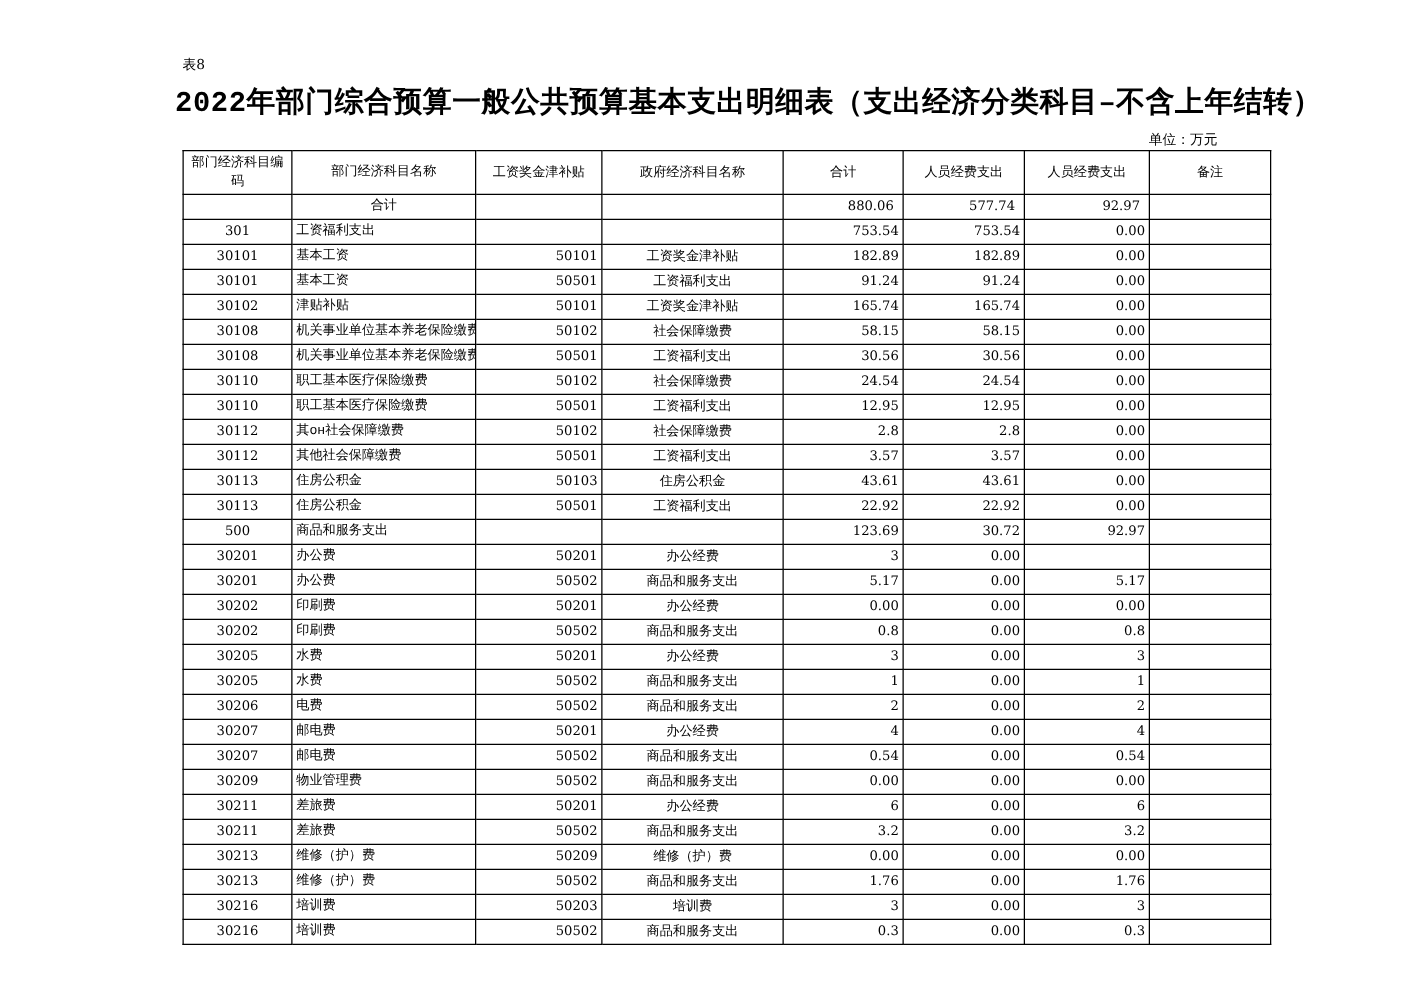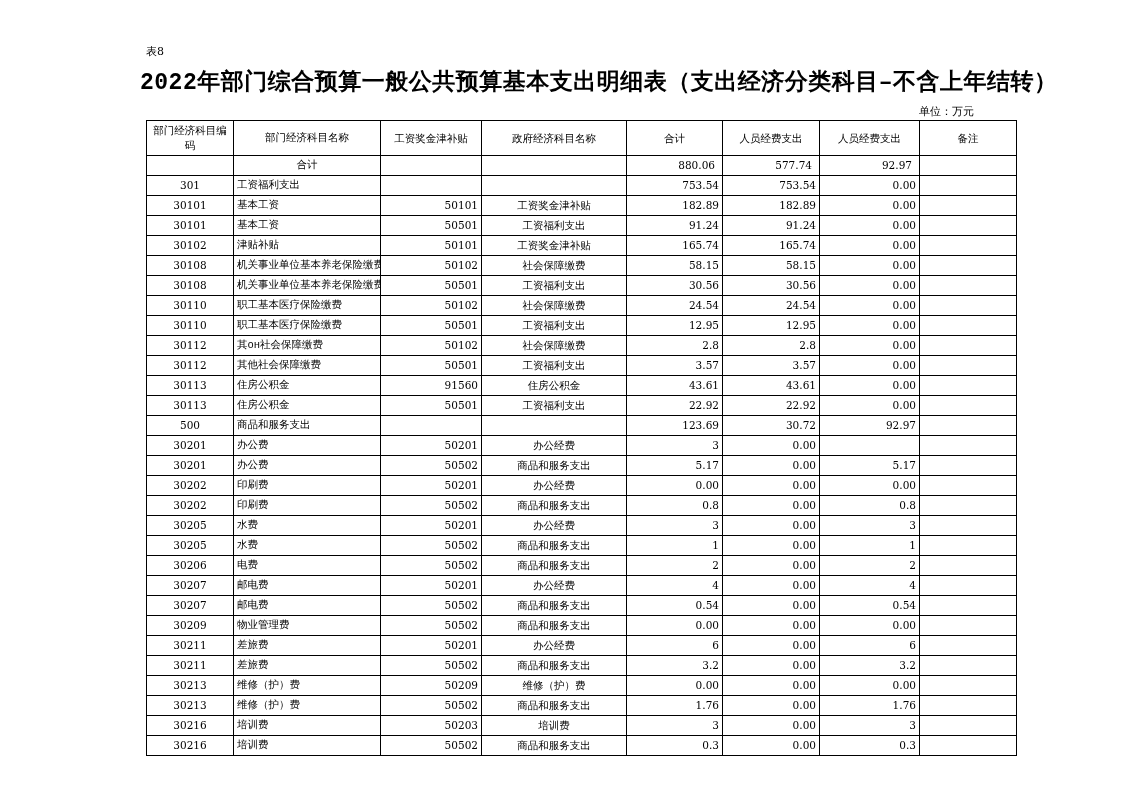--- a/index.html
+++ b/index.html
@@ -221,21 +221,21 @@
           <td class="c-gcode">50501</td>
           <td class="c-gname">工资福利支出</td>
           <td class="c-total">3.57</td>
           <td class="c-person">3.57</td>
           <td class="c-public">0.00</td>
           <td class="c-note"></td>
         </tr>
         <tr>
           <td class="c-code indent1">30113</td>
           <td class="c-name indent-name">住房公积金</td>
-          <td class="c-gcode">91560</td>
+          <td class="c-gcode">50103</td>
           <td class="c-gname">住房公积金</td>
           <td class="c-total">43.61</td>
           <td class="c-person">43.61</td>
           <td class="c-public">0.00</td>
           <td class="c-note"></td>
         </tr>
         <tr>
           <td class="c-code indent1">30113</td>
           <td class="c-name indent-name">住房公积金</td>
           <td class="c-gcode">50501</td>

